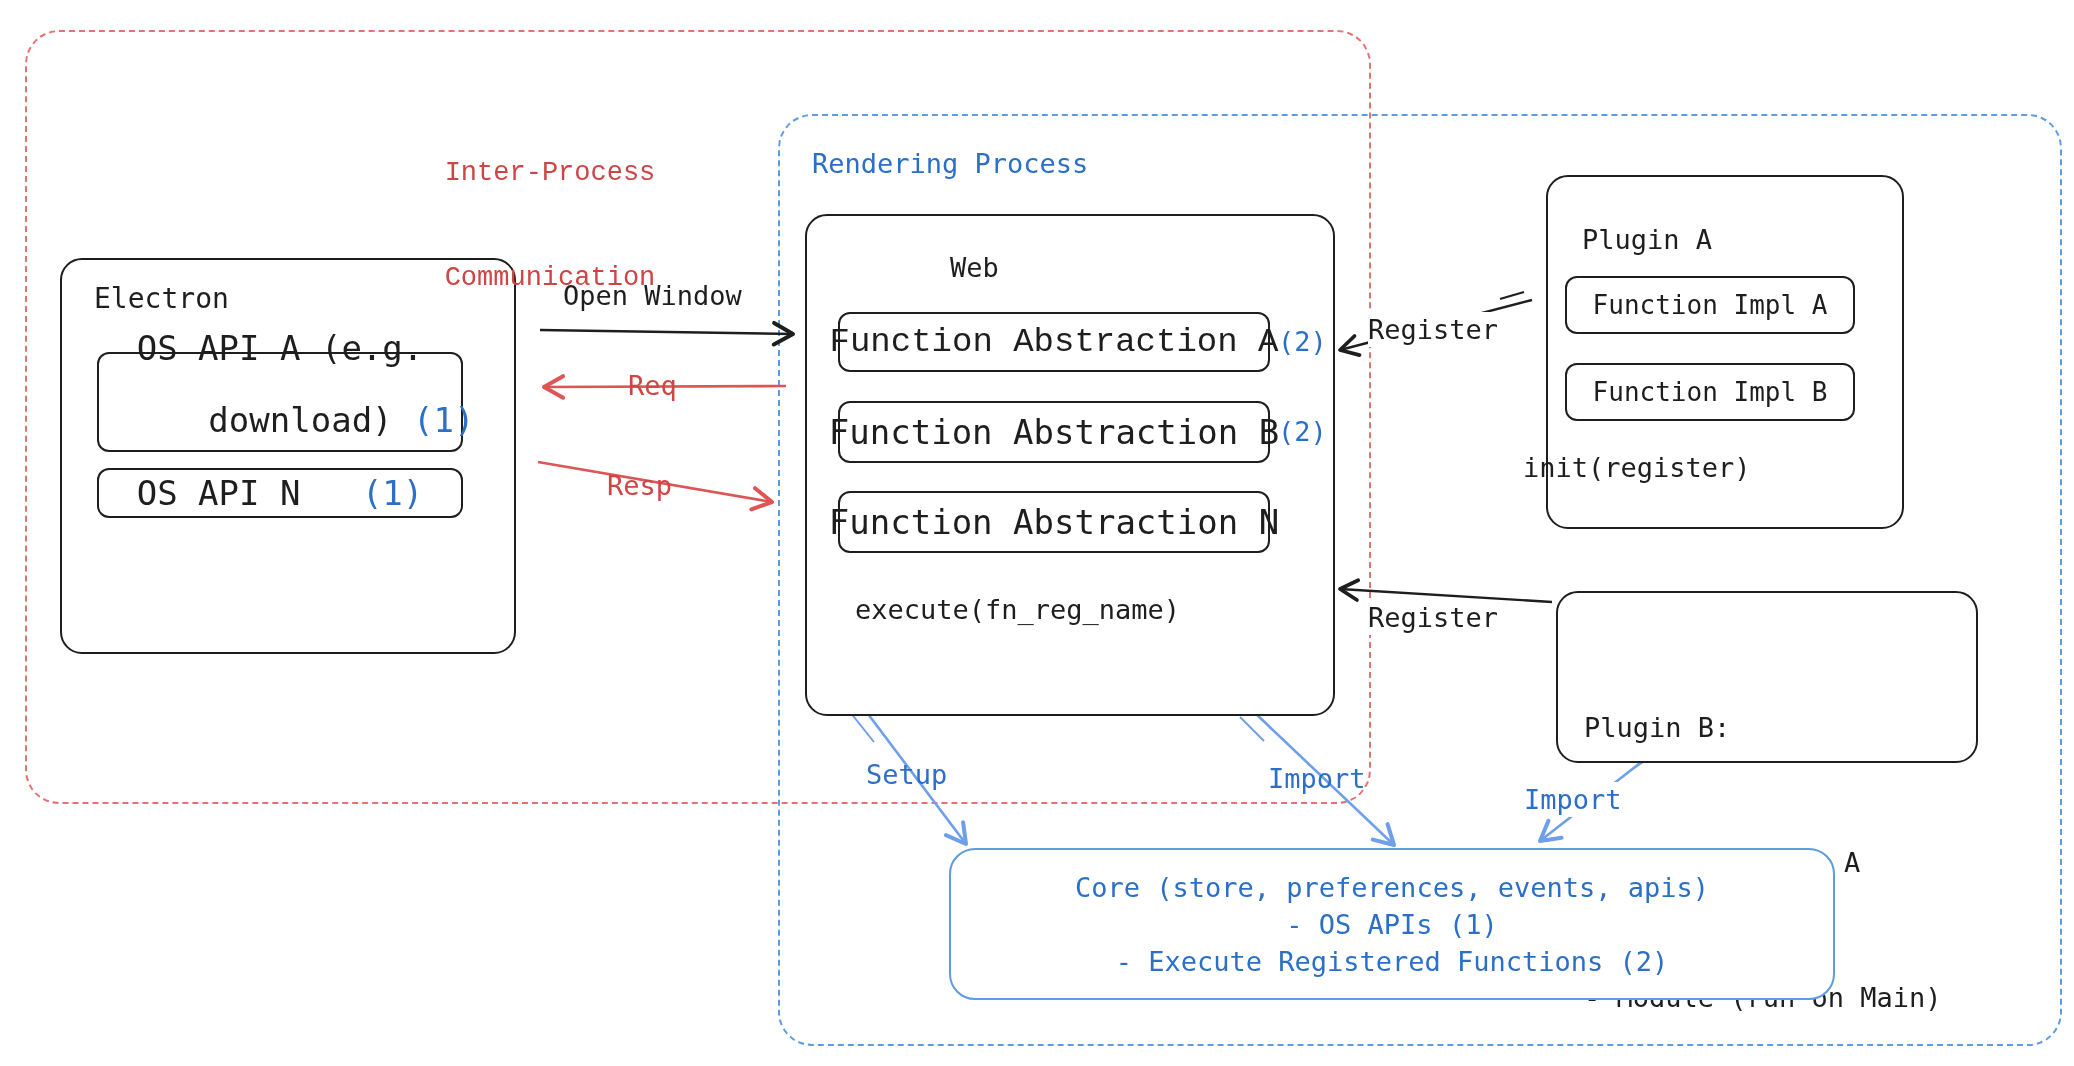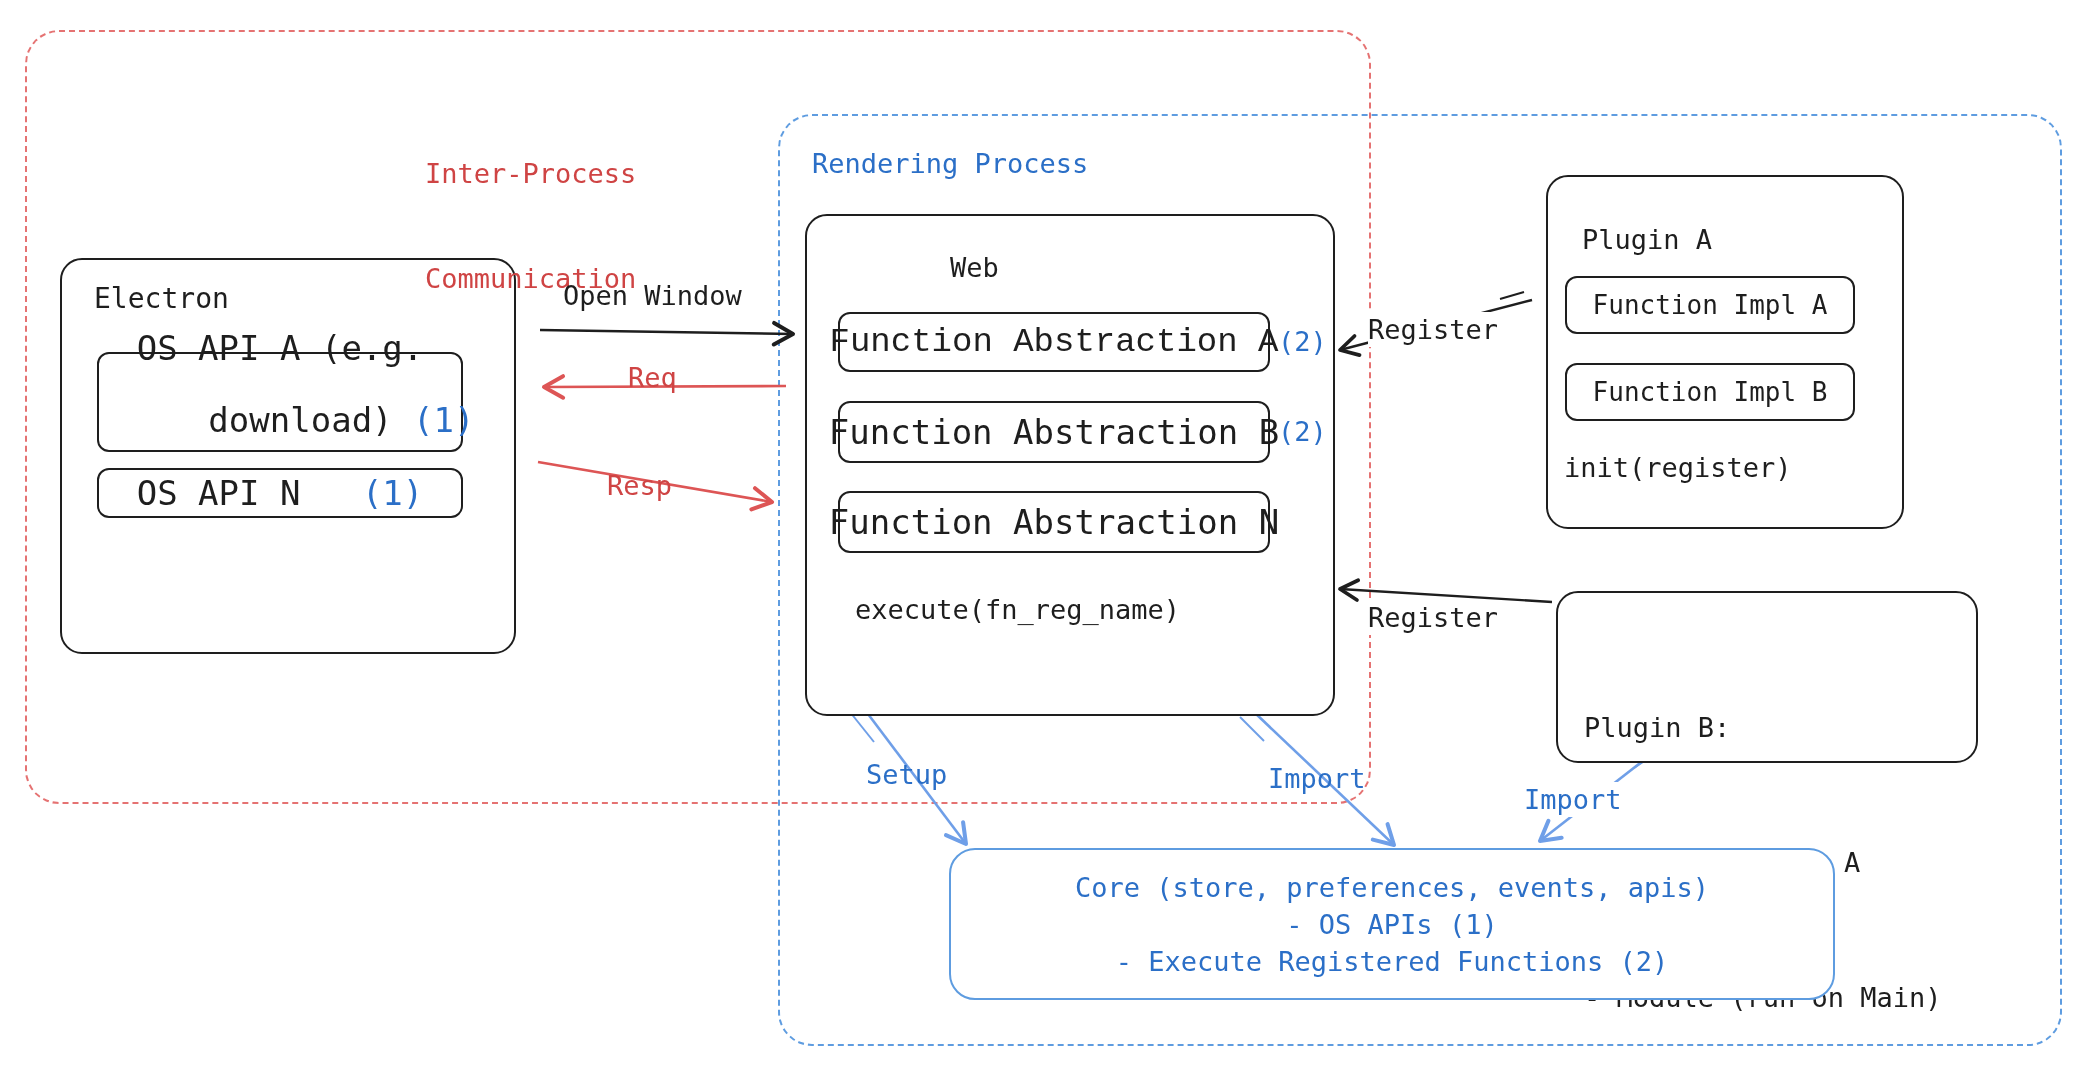--- a/index.html
+++ b/index.html
@@ -15,21 +15,21 @@
   .red{color:var(--red_text);}
   .dashed{border:2.5px dashed;border-radius:34px;background:transparent;}
   .solid{border:2.2px solid var(--ink);border-radius:22px;background:var(--bg);margin-top:9px;}
   .pill{border:2.2px solid var(--ink);border-radius:12px;background:var(--bg);
         display:flex;align-items:center;justify-content:center;font-size:34px;white-space:pre;}
   .ctr{display:flex;flex-direction:column;justify-content:center;text-align:center;}
 
   
   #ipc-box{left:25px;top:30px;width:1342px;height:770px;border-color:var(--red_border);z-index:0;}
   #rp-box{left:778px;top:114px;width:1280px;height:928px;border-color:var(--blue_border);z-index:0;}
-  #ipc-label{left:425px;top:86px;width:250px;z-index:3;}
+  #ipc-label{left:425px;top:86px;width:250px;text-align:center;z-index:3;font-family:Liberation Mono, monospace;}
   #rp-label{left:812px;top:146px;z-index:3;}
 
   
   #arrows{left:0;top:0;width:2074px;height:1066px;z-index:1;pointer-events:none;}
 
   
   #electron{left:60px;top:249px;width:452px;height:392px;z-index:2;}
   #electron-title{left:94px;top:281px;font-size:28px;z-index:3;}
   #api-a{left:97px;top:352px;width:362px;height:96px;z-index:3;flex-direction:column;line-height:36px;}
   #api-n{left:97px;top:468px;width:362px;height:46px;z-index:3;}
@@ -42,33 +42,33 @@
   #fa-n{left:838px;top:491px;width:428px;height:58px;z-index:3;}
   #ref-a{left:1278px;top:324px;z-index:3;}
   #ref-b{left:1278px;top:414px;z-index:3;}
   #execute{left:855px;top:592px;z-index:3;}
 
   
   #plugin-a{left:1546px;top:166px;width:354px;height:350px;z-index:2;}
   #pa-title{left:1582px;top:222px;z-index:3;}
   #impl-a{left:1565px;top:276px;width:286px;height:54px;z-index:3;font-size:26px;}
   #impl-b{left:1565px;top:363px;width:286px;height:54px;z-index:3;font-size:26px;}
-  #init-label{left:1564px;top:450px;z-index:3;}
+  #init-label{left:1523px;top:450px;z-index:3;}
 
   
   #plugin-b{left:1556px;top:582px;width:422px;height:172px;z-index:2;
             padding:22px 0 0 26px;box-sizing:border-box;line-height:45px;font-size:27px;white-space:pre;}
 
   
   #core{left:949px;top:848px;width:882px;height:148px;z-index:2;border:2.4px solid var(--blue_border);
         border-radius:26px;background:var(--bg);line-height:37px;font-size:27px;color:var(--blue_text);}
 
   
   #lbl-open{left:563px;top:278px;z-index:3;}
-  #lbl-req{left:628px;top:360px;z-index:3;}
+  #lbl-req{left:628px;top:368px;z-index:3;}
   #lbl-resp{left:607px;top:468px;z-index:3;}
   #lbl-reg-a{left:1368px;top:312px;z-index:3;background:var(--bg);}
   #lbl-reg-b{left:1368px;top:600px;z-index:3;background:var(--bg);}
   #lbl-setup{left:866px;top:757px;z-index:3;}
   #lbl-import-web{left:1268px;top:761px;z-index:3;}
   #lbl-import-pb{left:1524px;top:782px;z-index:3;background:var(--bg);}
 </style>
 </head>
 <body>
 

